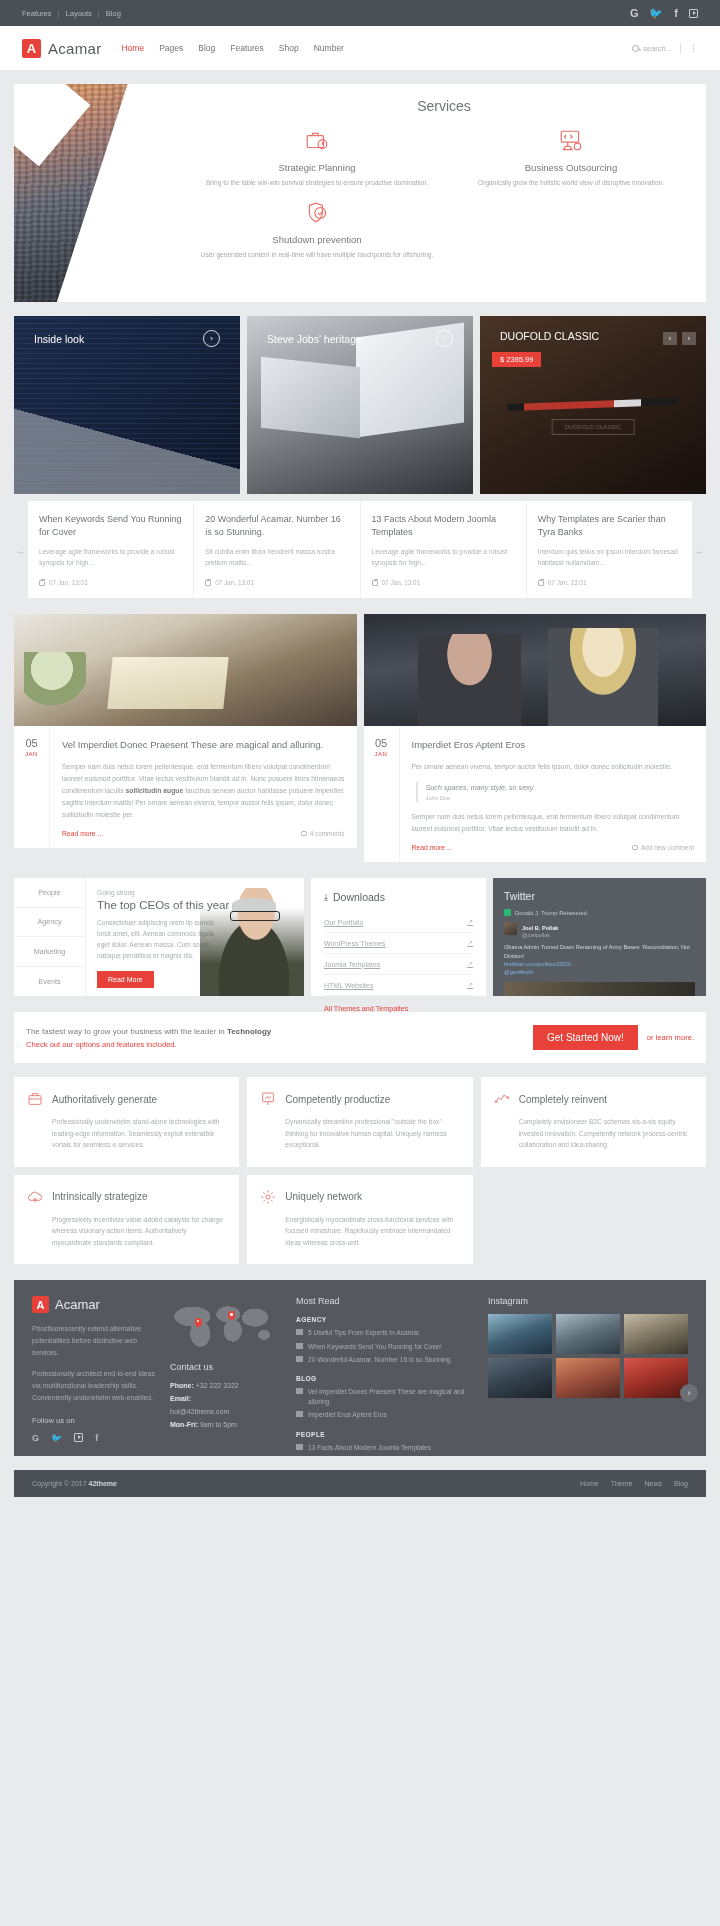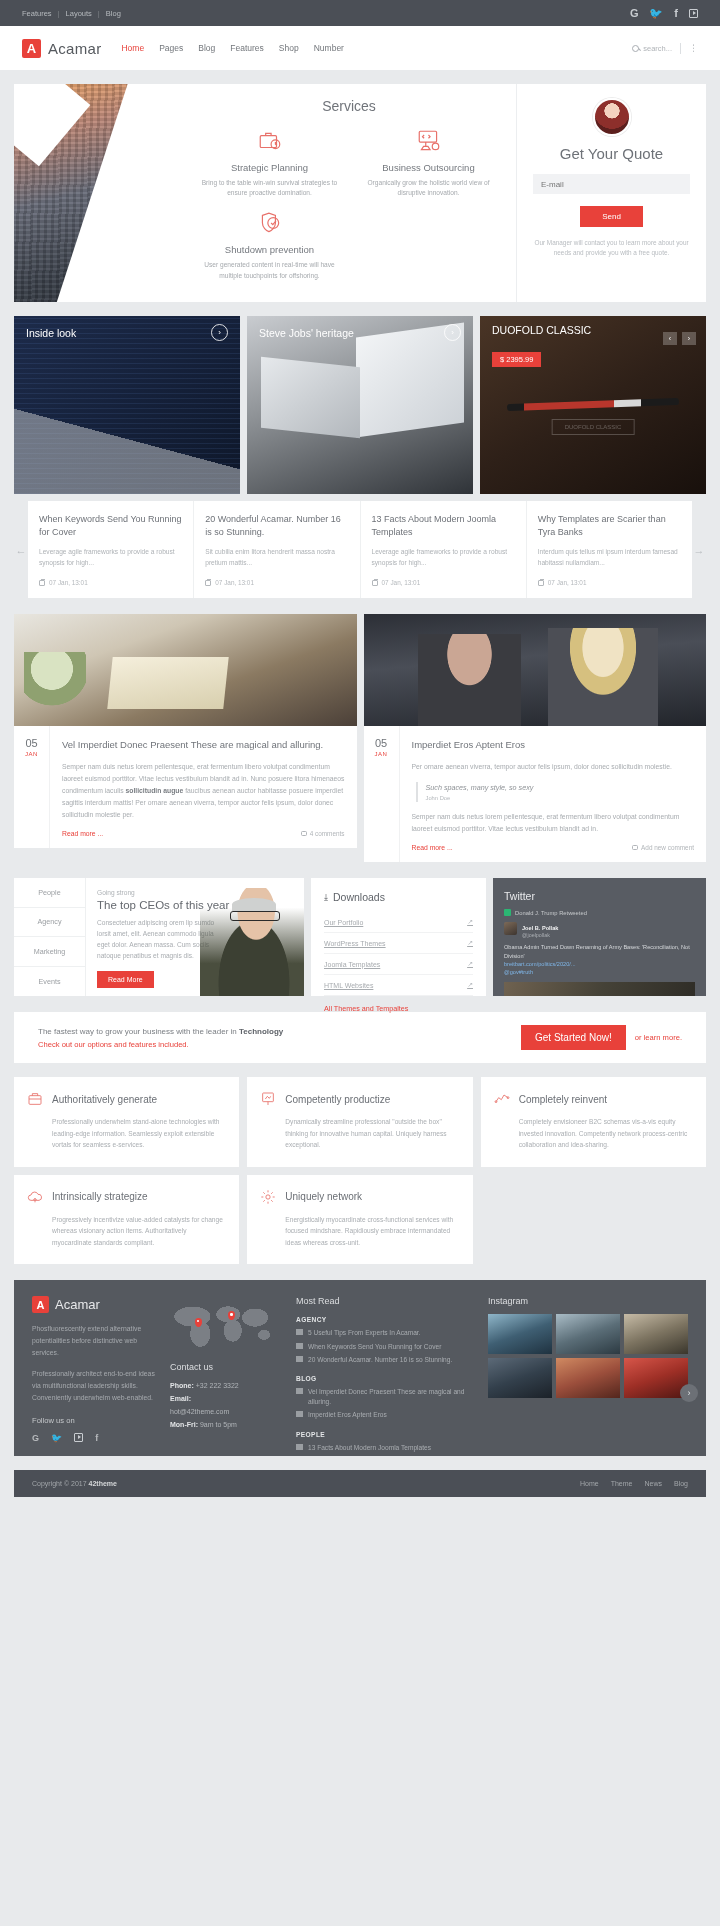--- a/index.html
+++ b/index.html
@@ -121,23 +121,23 @@
   .slide-b { background: linear-gradient(160deg,#c9ccd0 0%,#8e9296 40%,#2f3338 100%); }
   .slide-b::before{content:"";position:absolute;right:4%;top:8%;width:48%;height:56%;
     background:linear-gradient(140deg,#f2f4f6,#cdd2d7);transform:skewY(-8deg);}
   .slide-b::after{content:"";position:absolute;left:6%;top:26%;width:44%;height:40%;
     background:linear-gradient(140deg,#e6e9ec,#b2b7bc);transform:skewY(6deg);}
   .slide-c { background: linear-gradient(150deg,#4a3526 0%,#2e2018 50%,#18100c 100%); }
   .slide-c::after{content:"";position:absolute;left:12%;top:48%;width:76%;height:7px;
     background:linear-gradient(90deg,#1b1b1b 0 10%, #b8362c 10% 62%, #d8d8d8 62% 78%, #1b1b1b 78% 100%);
     border-radius:3px; transform: rotate(-2deg);}
   .slide-cap {
-    position: absolute; left: 0; top: 8px; width: 100%;
+    position: absolute; left: 0; top: 14px; width: 100%;
     display: flex; align-items: center; justify-content: space-between;
-    padding: 0 12px;
+    padding: 0 20px;
   }
   .slide-title { color: #fff; font-size: 10.5px; }
   .circ-btn {
     width: 17px; height: 17px; border: 1.3px solid rgba(255,255,255,.85);
     border-radius: 50%; color: #fff; font-size: 8px;
     display: flex; align-items: center; justify-content: center; cursor: pointer;
   }
   .price-tag {
     position: absolute; left: 12px; top: 36px; background: #e8413a;
     color: #fff; font-size: 7.5px; padding: 3px 8px;
@@ -246,21 +246,21 @@
   .tw-row { display: flex; gap: 5px; margin-bottom: 5px; }
   .tw-av { width: 13px; height: 13px; border-radius: 2px; background: linear-gradient(150deg,#7d6a58,#3d3530); flex: 0 0 13px; }
   .tw-name { font-size: 5.6px; color: #f0f1f2; font-weight: bold; }
   .tw-handle { font-size: 5.4px; color: #a9adb2; }
   .tw-text { font-size: 5.6px; color: #d6d9dc; line-height: 1.5; }
   .tw-link { font-size: 5.6px; color: #7fb6e8; line-height: 1.5; display: block; text-decoration: none; }
   .tw-media { height: 28px; margin-top: 5px; background: linear-gradient(110deg,#6f6250,#454237,#2e2c26); }
 
   
   .cta {
-    background: #fff; margin-top: 16px; padding: 13px 24px;
+    background: #fff; margin-top: 16px; padding: 13px 12px;
     display: flex; align-items: center; justify-content: space-between;
   }
   .cta-l1 { font-size: 8px; color: #7a7e83; margin-bottom: 4px; }
   .cta-l1 b { color: #5f6369; }
   .cta-l2 { font-size: 7.6px; color: #e8413a; }
   .cta-right { display: flex; align-items: center; gap: 9px; }
   .cta-btn { background:#e8413a;color:#fff;border:none;font-size:10px;padding:7px 14px;cursor:pointer;font-family:"Liberation Sans",sans-serif;}
   .cta-link { font-size: 7.6px; color: #e8413a; text-decoration: none; }
 
   
@@ -402,27 +402,20 @@
               <svg class="ic" width="26" height="26" viewBox="0 0 24 24" fill="none" stroke="#e8716a" stroke-width="1.1">
                 <path d="M5 5l6-2 6 2v7c0 4-3.5 7-6 8-2.5-1-6-4-6-8z"></path>
                 <circle cx="15" cy="12" r="5"></circle>
                   <path d="M13 12l1.6 1.6L17.5 10"></path>
               </svg>
             </div>
             <div class="svc-h">Shutdown prevention</div>
             <div class="svc-p">User generated content in real-time will have multiple touchpoints for offshoring.</div>
           </div>
         </div>
-      </div>
-      <div class="hero-right">
-        <div class="avatar"></div>
-        <h3 class="quote-h">Get Your Quote</h3>
-        <input class="efield" type="text" placeholder="E-mail" style="">
-        <button class="send-btn">Send</button>
-        <div class="quote-note">Our Manager will contact you to learn more about your needs and provide you with a free quote.</div>
       </div>
     </div>
 
     <div class="carousel">
       <div class="slide slide-a">
         <div class="slide-cap">
           <span class="slide-title">Inside look</span>
           <span class="circ-btn">›</span>
         </div>
       </div>

